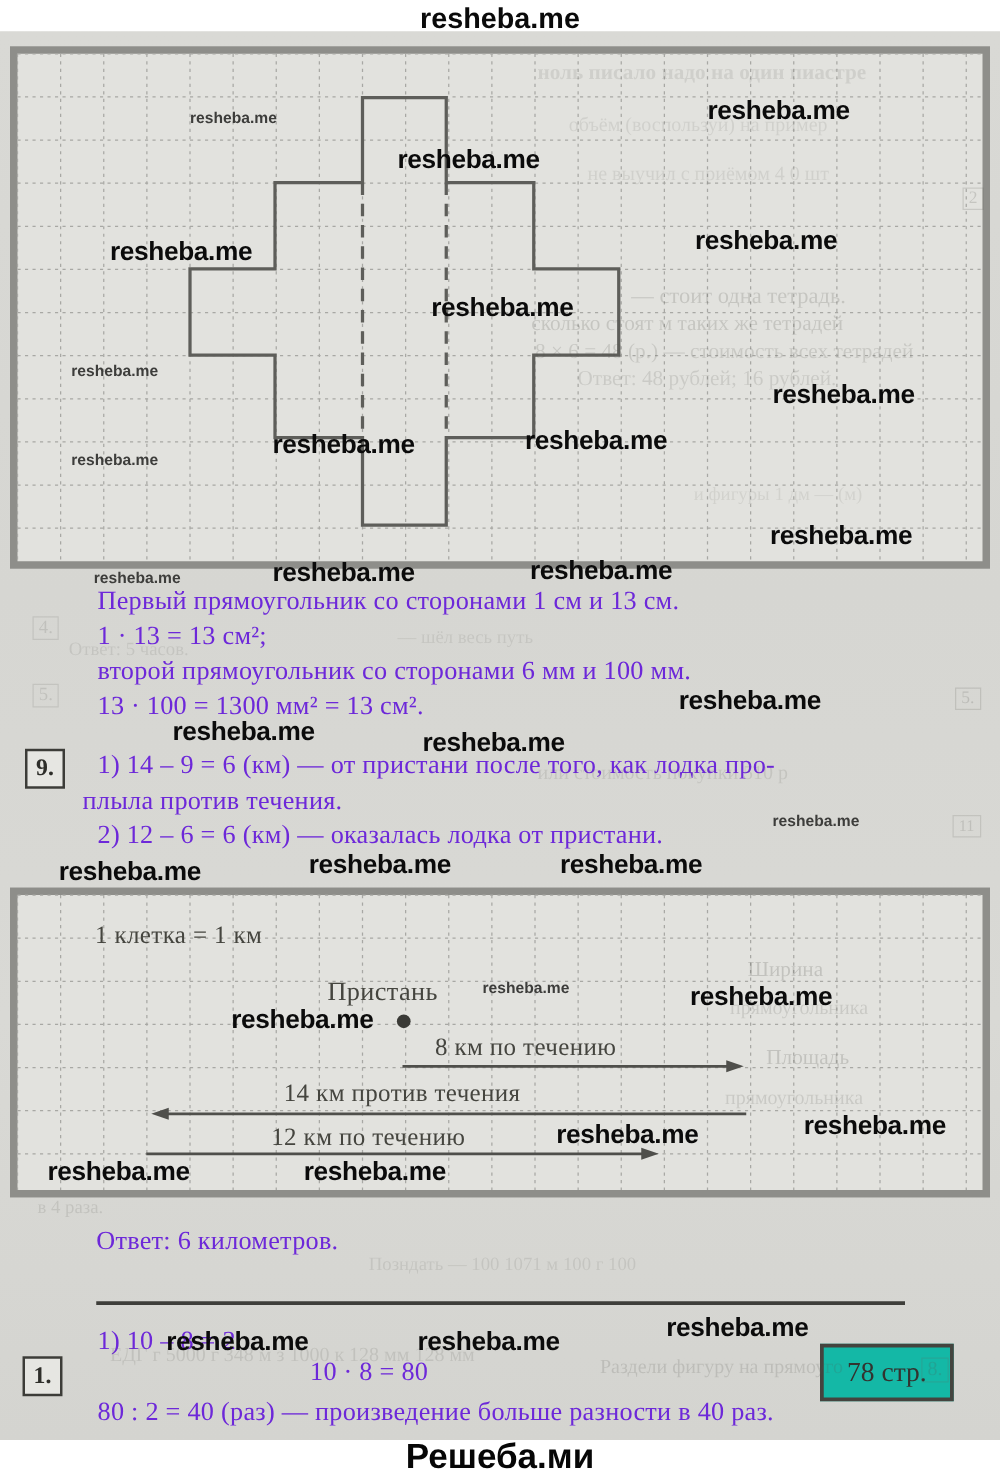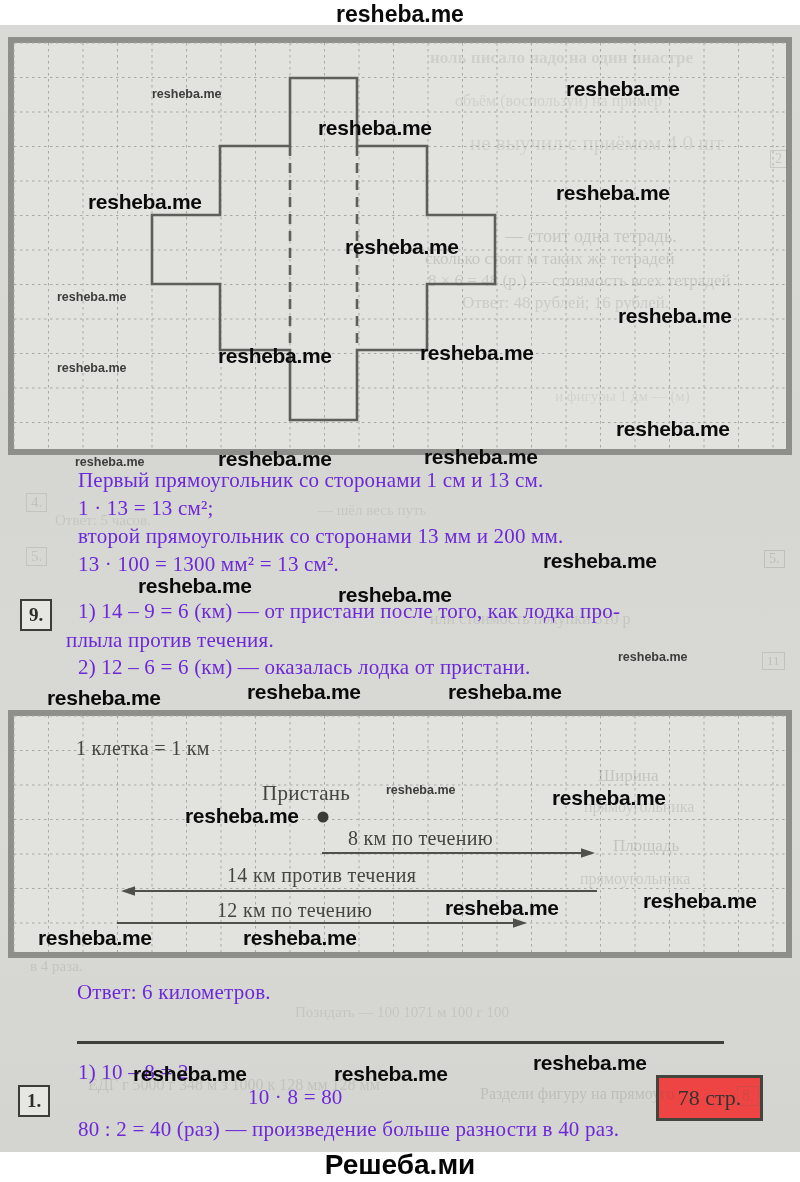--- a/index.html
+++ b/index.html
@@ -18,21 +18,21 @@
   .brand{position:absolute;left:0;top:1149px;width:800px;text-align:center;
          font-family:"Liberation Sans","DejaVu Sans",sans-serif;
          font-weight:bold;font-size:28px;color:#060606;}
   .txt{position:absolute;font-size:21px;color:#6d28d9;white-space:nowrap;letter-spacing:.2px;}
   .lbl{position:absolute;font-size:20px;color:#45453f;white-space:nowrap;letter-spacing:.3px;}
   .numbox{position:absolute;width:28px;height:28px;border:2.5px solid #3c3c38;
           background:#e6e6e2;text-align:center;line-height:28px;
           font-weight:bold;font-size:19px;color:#2e2e2a;}
   .rule{position:absolute;left:77px;top:1041px;width:647px;height:3px;background:#3e3e3a;}
   .pageref{position:absolute;left:656px;top:1075px;width:101px;height:40px;
-           border:3px solid #44443f;background:#ef4444;text-align:center;
+           border:3px solid #44443f;background:#14b8a6;text-align:center;
            line-height:40px;font-size:22px;color:#33332f;}
   .wm{position:absolute;font-family:"Liberation Sans","DejaVu Sans",sans-serif;
       font-weight:bold;white-space:nowrap;}
   .wm.bold{font-size:21px;color:#0b0b0b;letter-spacing:-0.3px;}
   .wm.small{font-size:12.5px;color:#3d3d3b;}
   .ghost{position:absolute;color:#55554f;white-space:nowrap;filter:blur(0.5px);}
   .ghost.gbox{border:1.5px solid #66665f;padding:0 4px;filter:blur(0.6px);}
 </style>
 </head>
 <body>
@@ -120,21 +120,21 @@
       <line x1="322" y1="853" x2="584" y2="853" stroke="#4f4f4b" stroke-width="2.2"></line>
       <polygon points="595,853 581,848.2 581,857.8" fill="#4f4f4b"></polygon>
       <line x1="597" y1="891" x2="132" y2="891" stroke="#4f4f4b" stroke-width="2.2"></line>
       <polygon points="121,891 135,886.2 135,895.8" fill="#4f4f4b"></polygon>
       <line x1="117" y1="923" x2="516" y2="923" stroke="#4f4f4b" stroke-width="2.2"></line>
       <polygon points="527,923 513,918.2 513,927.8" fill="#4f4f4b"></polygon>
     </svg>
 
   <div class="txt" style="left:78px;top:468px">Первый прямоугольник со сторонами 1 см и 13 см.</div>
   <div class="txt" style="left:78px;top:496px">1 · 13 = 13 см²;</div>
-  <div class="txt" style="left:78px;top:524px">второй прямоугольник со сторонами 13 мм и 200 мм.</div>
+  <div class="txt" style="left:78px;top:524px">второй прямоугольник со сторонами 6 мм и 100 мм.</div>
   <div class="txt" style="left:78px;top:552px">13 · 100 = 1300 мм² = 13 см².</div>
 
   <div class="numbox" style="left:20px;top:599px">9.</div>
   <div class="txt" style="left:78px;top:599px">1) 14 – 9 = 6 (км) — от пристани после того, как лодка про-</div>
   <div class="txt" style="left:66px;top:628px">плыла против течения.</div>
   <div class="txt" style="left:78px;top:655px">2) 12 – 6 = 6 (км) — оказалась лодка от пристани.</div>
 
   <div class="lbl" style="left:76px;top:737px">1 клетка = 1 км</div>
   <div class="lbl" style="left:262px;top:781px;font-size:21px">Пристань</div>
   <div class="lbl" style="left:348px;top:827px">8 км по течению</div>
@@ -147,21 +147,21 @@
   <div class="pageref">78 стр.</div>
 
   <div class="numbox" style="left:18px;top:1085px">1.</div>
   <div class="txt" style="left:78px;top:1060px">1) 10 – 8 = 2</div>
   <div class="txt" style="left:248px;top:1085px">10 · 8 = 80</div>
   <div class="txt" style="left:78px;top:1117px">80 : 2 = 40 (раз) — произведение больше разности в 40 раз.</div>
 
   <div id="ghost-layer">
       <span class="ghost" style="left: 430px; top: 48px; font-size: 17px; opacity: 0.13; font-weight: bold;">ноль писало надо на один пиастре</span>
       <span class="ghost" style="left: 455px; top: 92px; font-size: 16px; opacity: 0.12;">объём (воспользуй) на пример</span>
-      <span class="ghost" style="left: 470px; top: 131px; font-size: 21px; opacity: 0.12;">не выучил с приёмом 4 0 шт</span>
+      <span class="ghost" style="left: 470px; top: 131px; font-size: 16px; opacity: 0.12;">не выучил с приёмом 4 0 шт</span>
       <span class="ghost" style="left: 505px; top: 226px; font-size: 18px; opacity: 0.2;">— стоит одна тетрадь.</span>
       <span class="ghost" style="left: 425px; top: 249px; font-size: 17px; opacity: 0.2;">сколько стоят м таких же тетрадей</span>
       <span class="ghost" style="left: 428px; top: 271px; font-size: 17px; opacity: 0.18;">8 × 6 = 48 (р.) — стоимость всех тетрадей</span>
       <span class="ghost" style="left: 462px; top: 293px; font-size: 17px; opacity: 0.16;">Ответ: 48 рублей; 16 рублей.</span>
       <span class="ghost" style="left: 555px; top: 388px; font-size: 15px; opacity: 0.11;">и фигуры 1 дм — (м)</span>
       <span class="ghost" style="left: 318px; top: 502px; font-size: 15px; opacity: 0.12;">— шёл весь путь</span>
       <span class="ghost" style="left: 55px; top: 512px; font-size: 15px; opacity: 0.13;">Ответ: 5 часов.</span>
       <span class="ghost" style="left: 430px; top: 610px; font-size: 16px; opacity: 0.14;">или стоимость покупки 510 р</span>
       <span class="ghost" style="left: 598px; top: 766px; font-size: 17px; opacity: 0.22;">Ширина</span>
       <span class="ghost" style="left: 584px; top: 798px; font-size: 16px; opacity: 0.17;">прямоугольника</span>

